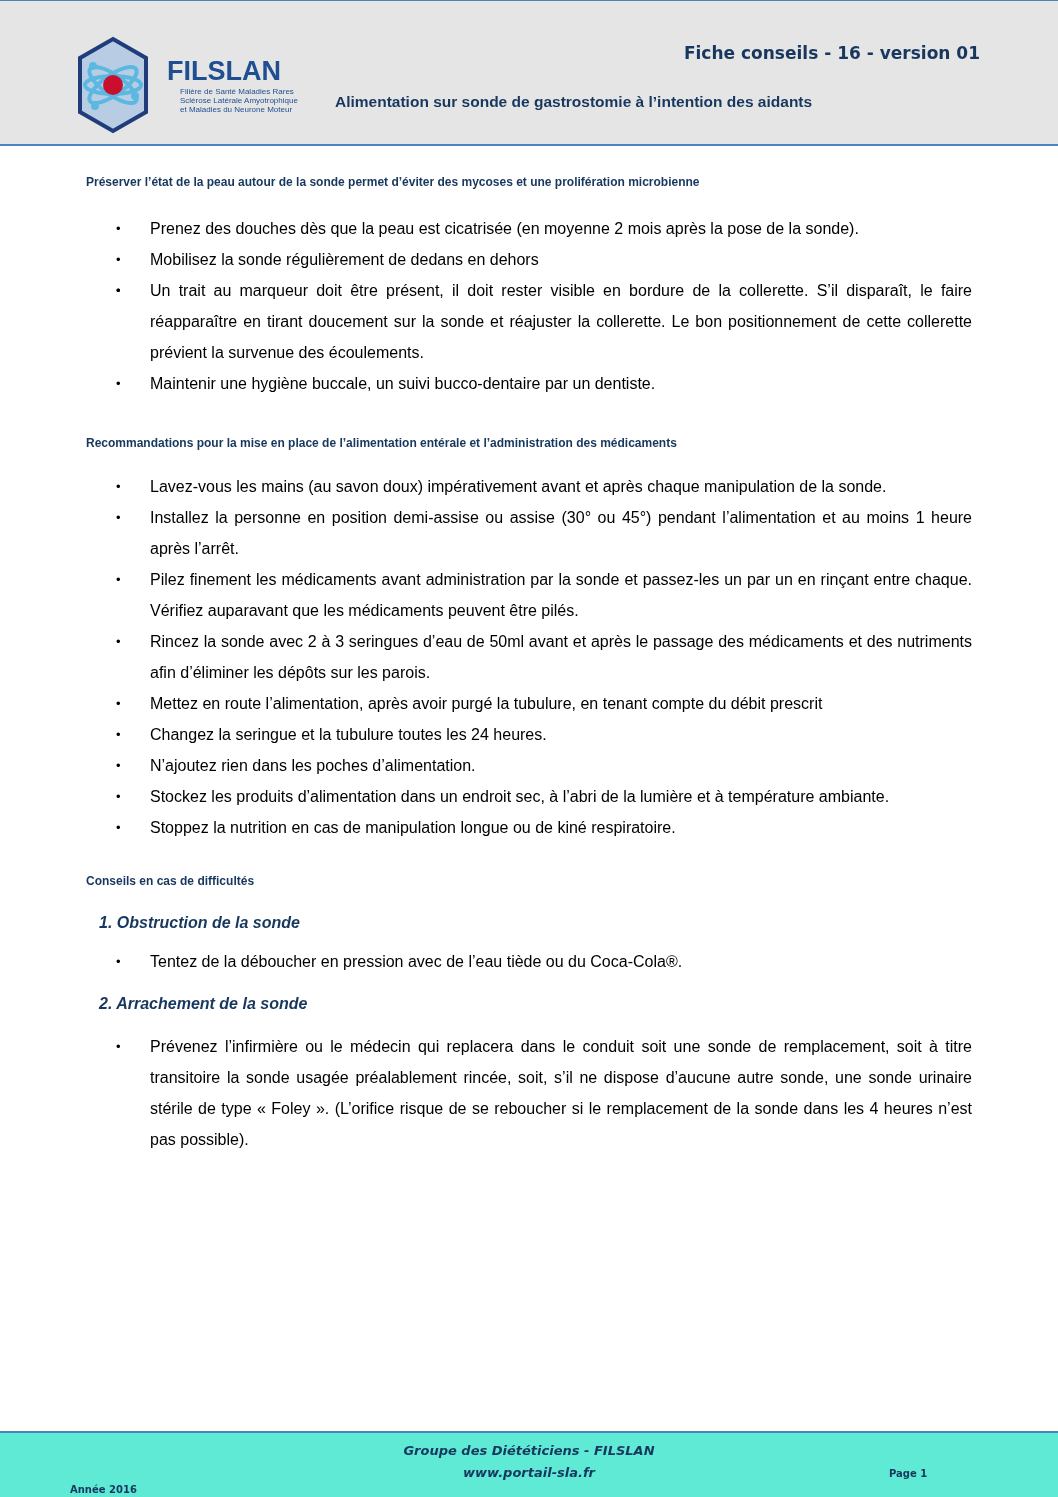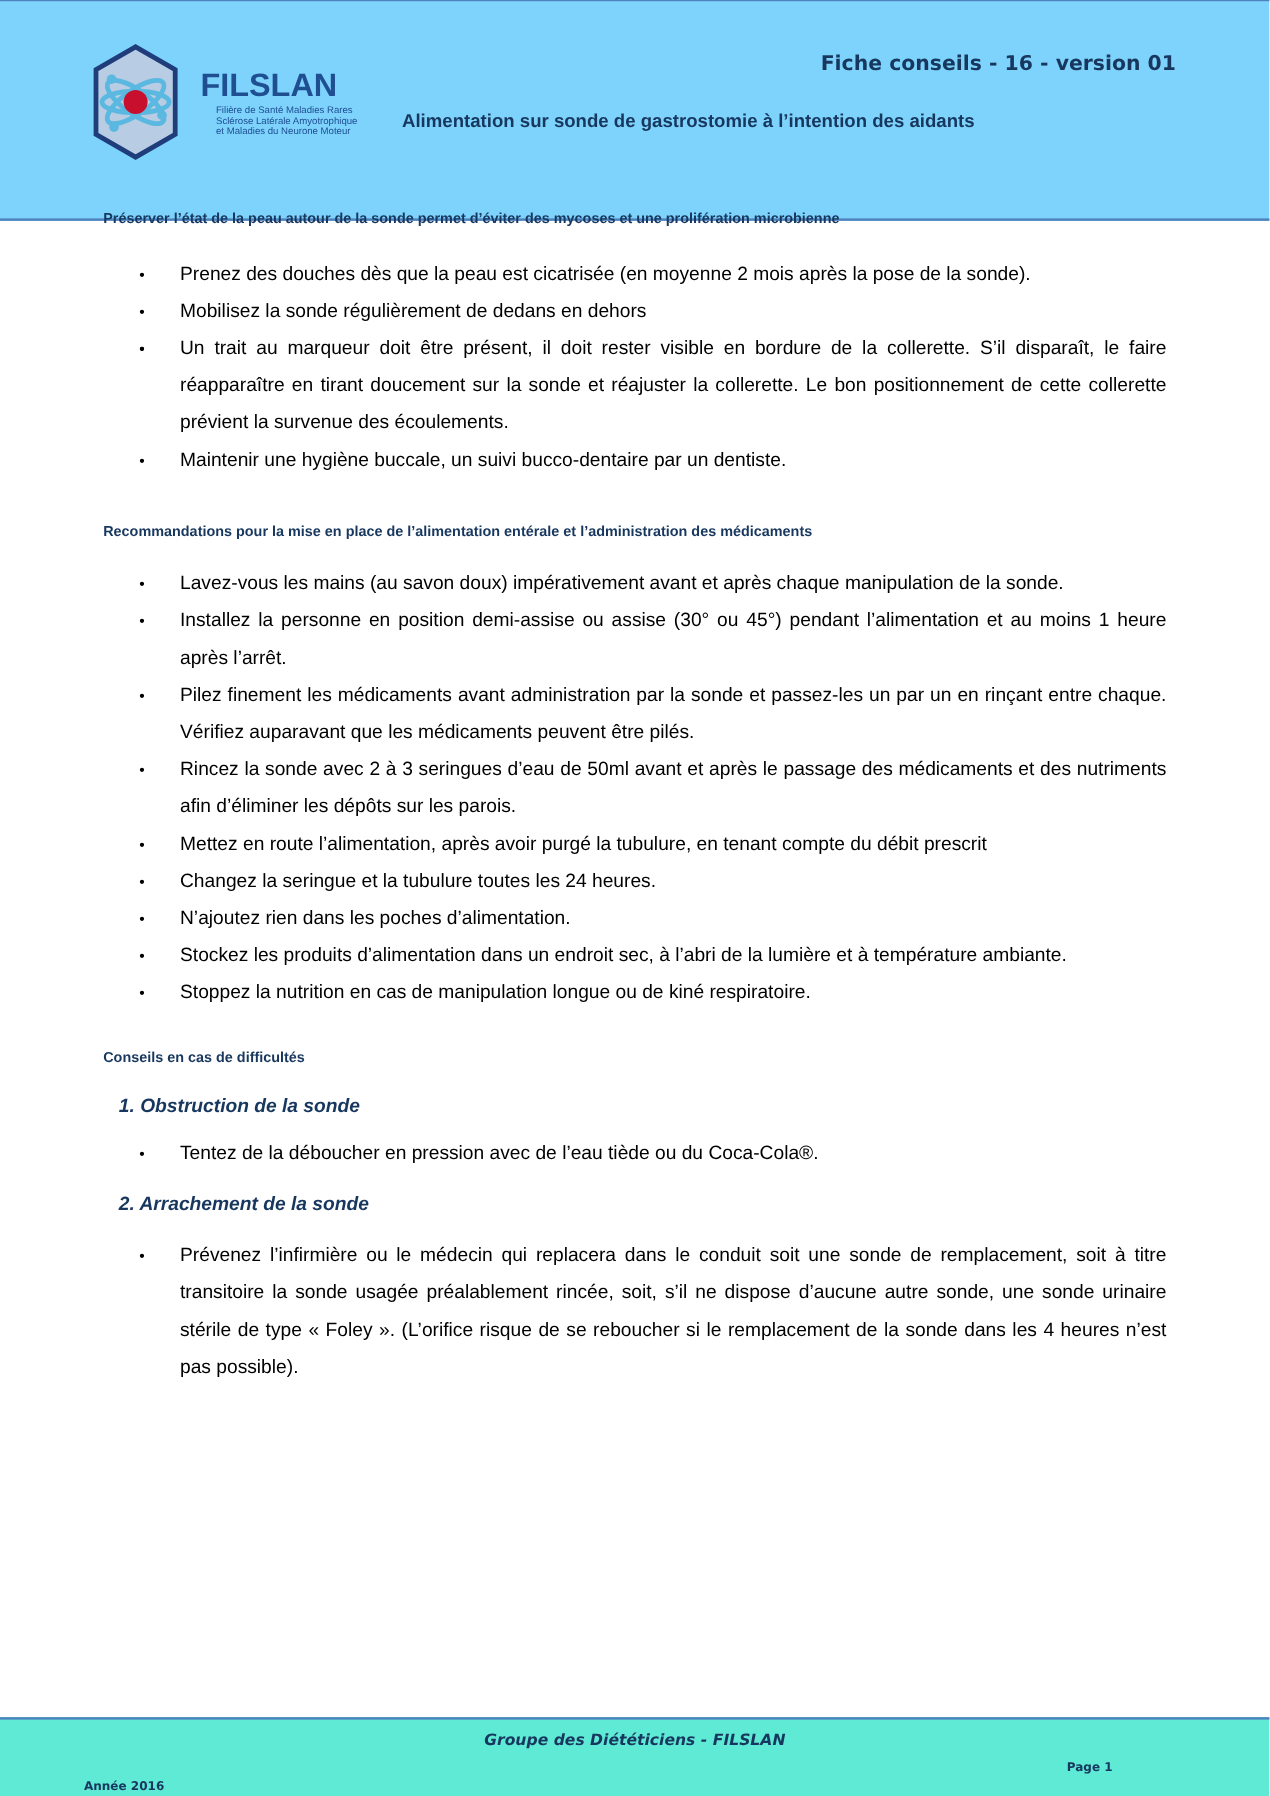--- a/index.html
+++ b/index.html
@@ -1,17 +1,17 @@
 <!DOCTYPE html>
 <html><head>
 <meta charset="utf-8">
 <style>
   html, body { margin: 0; padding: 0; }
   body { width: 1058px; height: 1497px; position: relative; background: #ffffff; font-family: "Liberation Sans", sans-serif; color: #000; overflow: hidden; }
-  .header { position: absolute; left: 0; top: 0; width: 1058px; height: 184px; background: #7dd3fc; border-top: 1px solid #4f81bd; border-bottom: 2px solid #4f81bd; box-sizing: border-box; }
+  .header { position: absolute; left: 0; top: 0; width: 1058px; height: 146px; background: #e5e5e5; border-top: 1px solid #4f81bd; border-bottom: 2px solid #4f81bd; box-sizing: border-box; }
   .logo { position: absolute; left: 77px; top: 35px; width: 72px; height: 98px; }
   .logo-name { position: absolute; left: 167px; top: 55px; font-family: "Liberation Sans", sans-serif; font-weight: bold; font-size: 27px; color: #1f4e91; letter-spacing: 0px; }
   .logo-sub { position: absolute; left: 180px; top: 86px; font-size: 8px; line-height: 9px; color: #1f4e91; width: 120px; }
   .fiche { position: absolute; right: 78px; top: 42px; font-family: "DejaVu Sans", sans-serif; font-weight: bold; font-size: 17px; color: #17375e; }
   .subtitle { position: absolute; left: 335px; top: 92px; font-weight: bold; font-size: 15.5px; color: #17375e; }
   .content { position: absolute; left: 86px; top: 170px; width: 886px; }
   h2 { margin: 0; font-size: 12px; font-weight: bold; color: #17375e; line-height: 25px; text-align: justify; }
   ul.bullets { list-style: none; margin: 0; padding: 0; }
   ul.bullets li { position: relative; padding-left: 64px; font-size: 16px; line-height: 31px; text-align: justify; }
   ul.bullets li .dot { position: absolute; left: 30px; top: 0; font-size: 13px; }
@@ -71,15 +71,16 @@
     <li><span class="dot">•</span><span>Tentez de la déboucher en pression avec de l’eau tiède ou du Coca-Cola®.</span></li>
   </ul>
   <div class="sub-h" style="margin-top:18px; padding-left:13px">2.  Arrachement de la sonde</div>
   <ul class="bullets" style="margin-top:18px">
     <li><span class="dot">•</span><span>Prévenez l’infirmière ou le médecin qui replacera dans le conduit soit une sonde de remplacement, soit à titre transitoire la sonde usagée préalablement rincée, soit, s’il ne dispose d’aucune autre sonde, une sonde urinaire stérile de type « Foley ». (L’orifice risque de se reboucher si le remplacement de la sonde dans les 4 heures n’est pas possible).</span></li>
   </ul>
 </div>
 
 <div class="footer">
   <div class="f-group">Groupe des Diététiciens - FILSLAN</div>
+  <div class="f-url">www.portail-sla.fr</div>
   <div class="f-year">Année 2016</div>
   <div class="f-page">Page 1</div>
 </div>
 
 </body></html>

